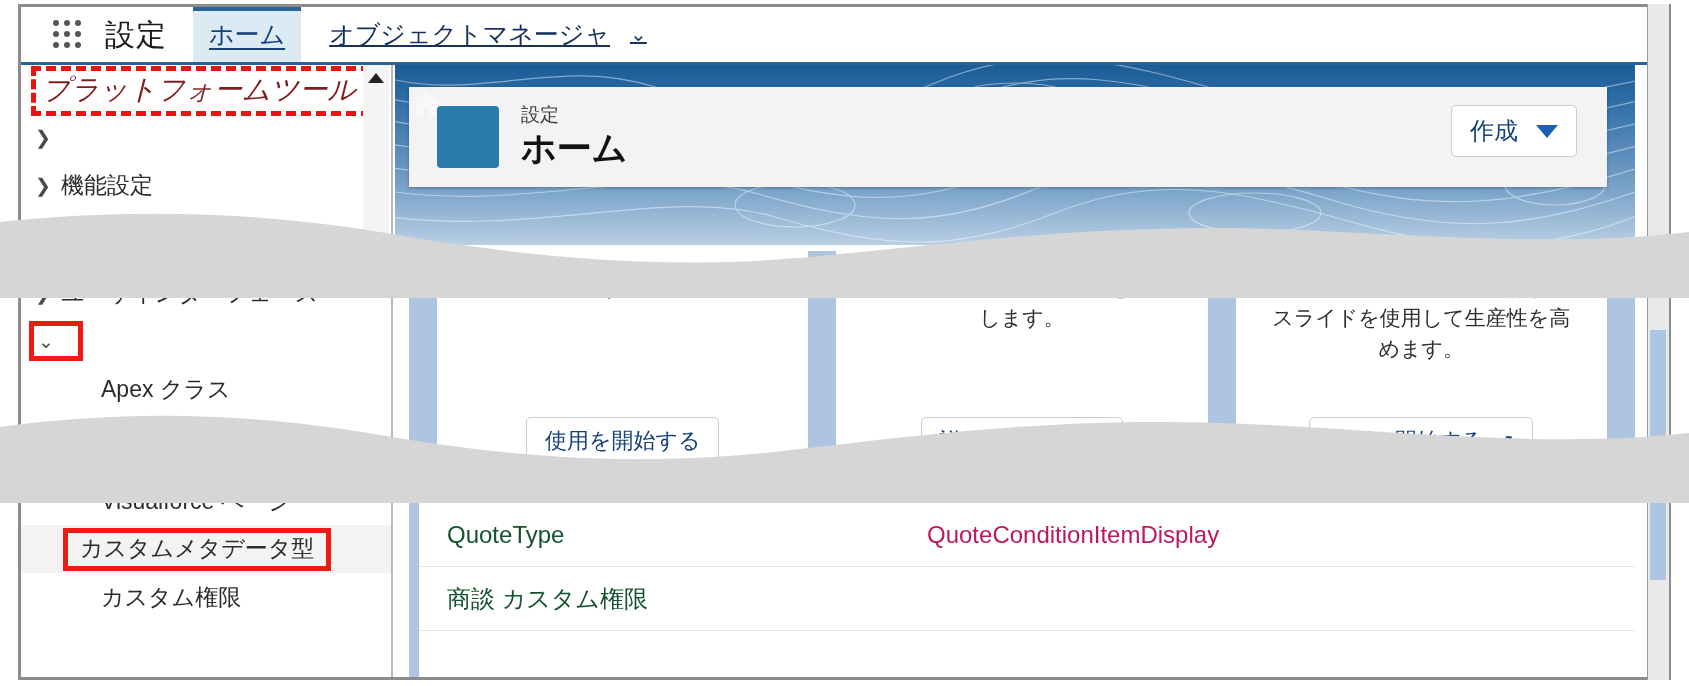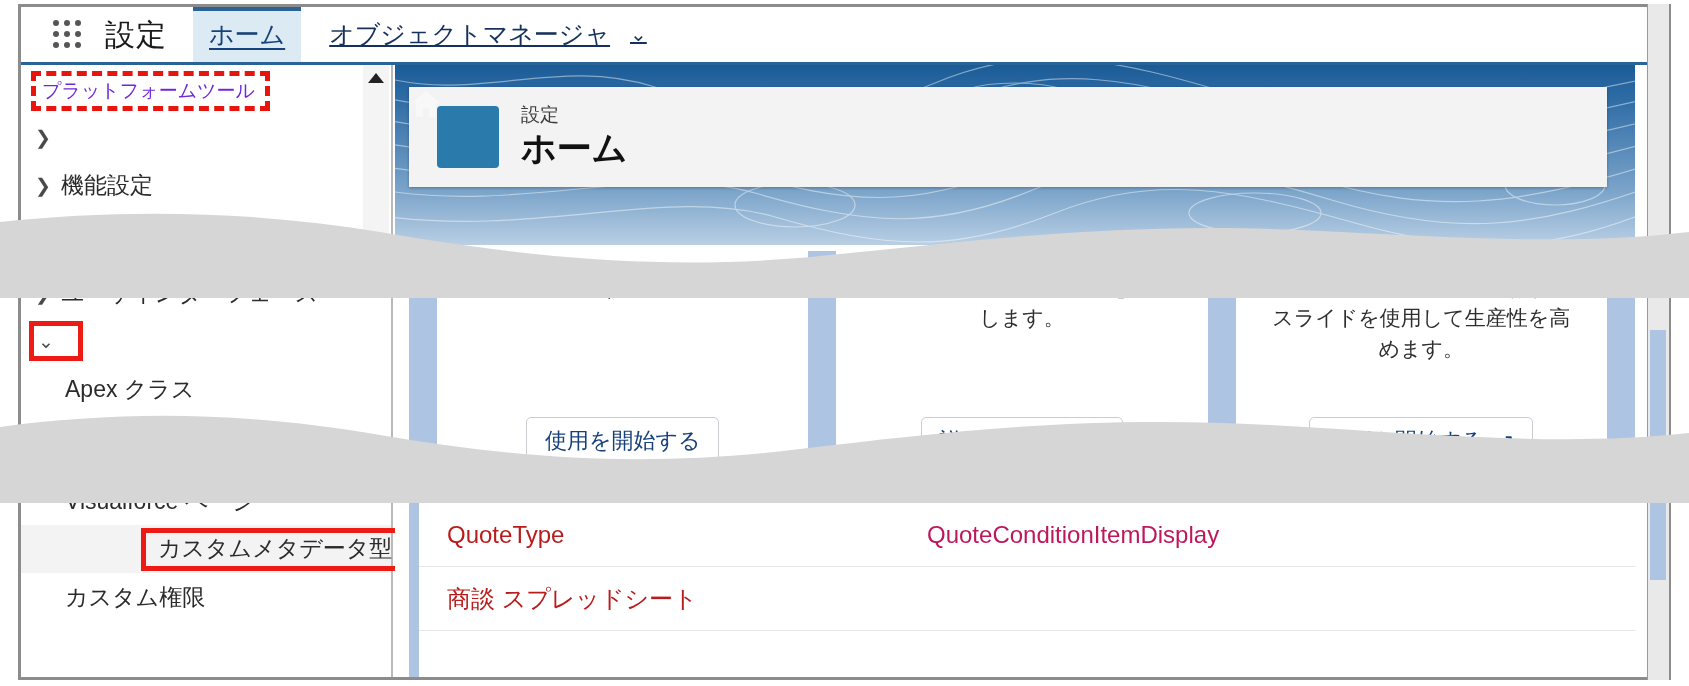--- a/index.html
+++ b/index.html
@@ -80,21 +80,21 @@
     padding-left: 14px;
     font-size: 23px;
     color: #2b2b2b;
     white-space: nowrap;
   }
   .side-item .chev {
     width: 26px; display:inline-block;
     font-size: 19px; color:#4a4a4a;
     flex: 0 0 26px;
   }
-  .side-item.leaf { padding-left: 44px; }
+  .side-item.leaf { padding-left: 80px; }
   .side-item.hl-row { background:#f3f3f3; }
   .redbox-d {
     border: 5px dashed #e8150e;
     padding: 0px 10px 2px 6px;
     display:inline-block;
   }
   .redbox-s {
     border: 5px solid #ee1b14;
     padding: 1px 10px 2px 4px;
     display:inline-block;
@@ -203,21 +203,21 @@
   }
   #bl-rail { width: 14px; background:#ffffff; }
   #bl-bluebar { width: 10px; background:#adc4e3; }
   #bl-body { flex:1 1 auto; }
   .lrow {
     display:flex; align-items:center;
     height: 64px;
     border-bottom: 1px solid #e4e6e8;
     padding-left: 28px;
   }
-  .lrow .c1 { width: 480px; font-size: 24px; color:#b91c1c; }
+  .lrow .c1 { width: 480px; font-size: 24px; color:#14532d; }
   .lrow .c2 { font-size: 24px; color:#be185d; }
   #outer-scroll {
     position:absolute;
     left: 1647px; top: 4px;
     width: 24px; height: 676px;
     background:#e9e9e9;
     border-left:1px solid #9a9a9a;
     border-right:2px solid #8c8c8c;
   }
   #outer-thumb {
@@ -268,21 +268,21 @@
   </div>
 
   <div id="sidebar">
 
     <div id="side-scroll">
       <div class="uparrow"></div>
     </div>
 
     <div class="side-item" style="height:44px;padding-left:10px;margin-top:4px;">
       <span class="redbox-d">
-        <span style="font-size:19px;color:#6d28d9;">プラットフォームツール</span>
+        <span style="font-size:28px;color:#7f1d1d;font-style:italic;">プラットフォームツール</span>
       </span>
     </div>
 
     <div class="side-item">
       <span class="chev">❯</span>
     </div>
 
     <div class="side-item">
       <span class="chev">❯</span>
       <span>機能設定</span>
@@ -304,21 +304,21 @@
     <div class="side-item leaf">
       <span>Apex クラス</span>
     </div>
 
     <div style="height:64px;"></div>
 
     <div class="side-item leaf">
       <span>Visualforce ページ</span>
     </div>
 
-    <div class="side-item leaf hl-row" style="padding-left:120px;">
+    <div class="side-item leaf hl-row" style="padding-left:42px;">
       <span class="redbox-s" style="padding:0 12px 2px 12px;">
         <span>カスタムメタデータ型</span>
       </span>
     </div>
 
     <div class="side-item leaf">
       <span>カスタム権限</span>
     </div>
   </div>
 
@@ -349,20 +349,24 @@
       <div id="hero-card">
         <div id="home-icon">
           <svg width="34" height="34" viewBox="0 0 24 24" fill="#ffffff">
             <path d="M12 3 L22 11.5 h-3 V21 h-5 v-6 h-4 v6 H5 V11.5 H2 Z"></path>
           </svg>
         </div>
         <div id="hero-text">
           <div id="hero-eyebrow">設定</div>
           <div id="hero-title">ホーム</div>
         </div>
+        <div id="create-btn">
+          <span>作成</span>
+          <span class="tri"></span>
+        </div>
       </div>
     </div>
 
     <div id="tiles">
       <div class="railgap"></div>
       <div class="blue-rail"></div>
 
       <div class="tile">
         <p>す。</p>
         <div class="tbtn">
@@ -396,21 +400,21 @@
     <div id="bottomlist">
       <div id="bl-rail"></div>
       <div id="bl-bluebar"></div>
       <div id="bl-body">
         <div style="height:18px"></div>
         <div class="lrow">
           <div class="c1">QuoteType</div>
           <div class="c2">QuoteConditionItemDisplay</div>
         </div>
         <div class="lrow">
-          <div class="c1">商談 スプレッドシート</div>
+          <div class="c1">商談 カスタム権限</div>
         </div>
       </div>
     </div>
 
   </div>
 
   <div style="position:absolute;right:0;top:58px;width:12px;height:618px;background:#f4f4f4;"></div>
 </div>
 
 <div id="outer-scroll"></div>

